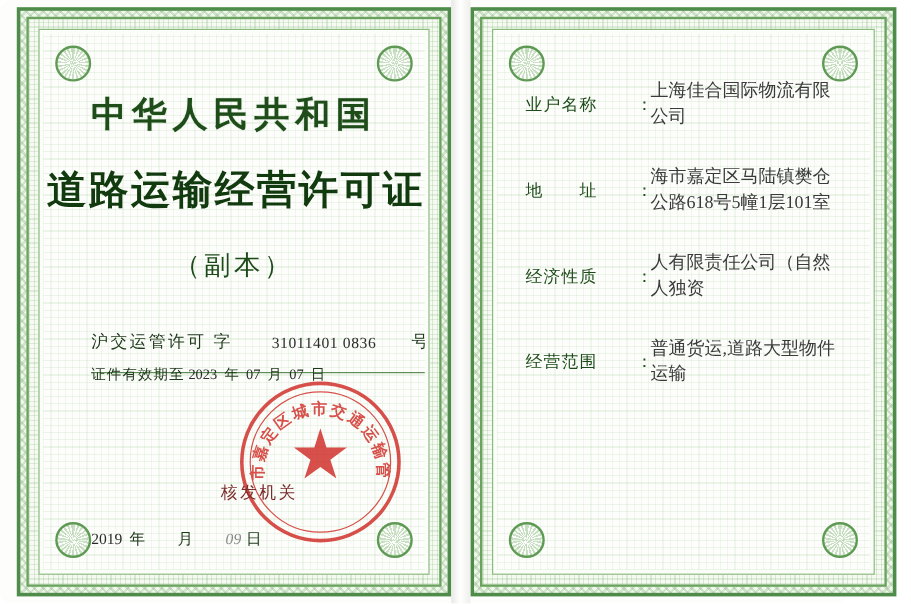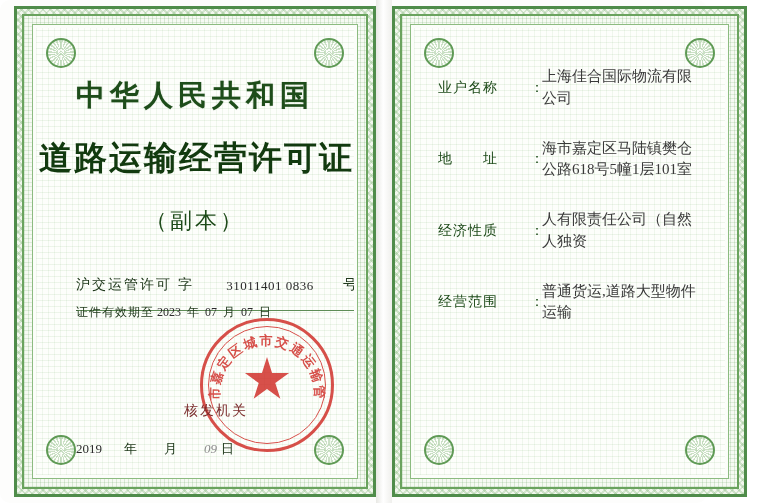--- a/index.html
+++ b/index.html
@@ -194,21 +194,21 @@
     display: flex;
     align-items: baseline;
     justify-content: flex-start;
     font-family: "DejaVu Serif", serif;
     font-size: 13px;
     color: #20391c;
   }
   .l-date .y {
     font-family: "Liberation Serif", serif;
     color: #2b2b2b;
-    margin-right: 22px;
+    margin-right: 6px;
   }
   .l-date .u { margin-right: 26px; letter-spacing: 1px; }
   .l-date .faint {
     font-family: "Liberation Serif", serif;
     color: #8a8a8a;
     margin-right: 4px;
     font-style: italic;
   }
 
   

